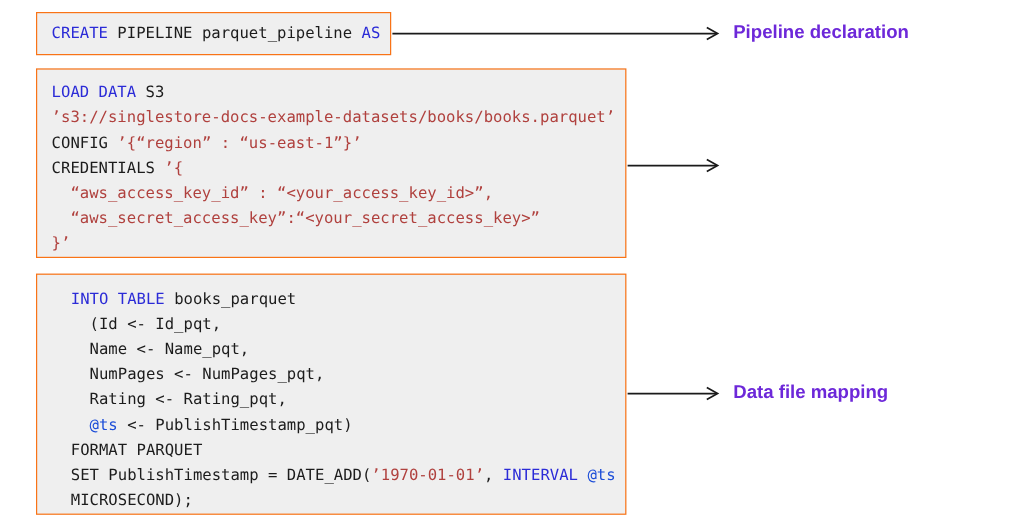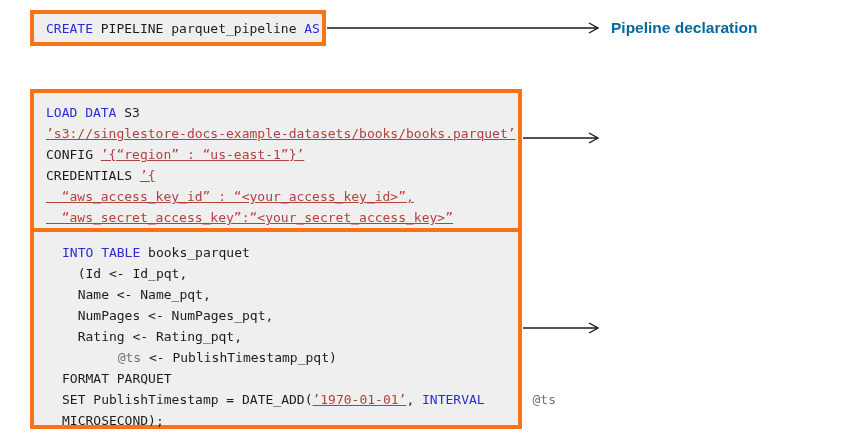--- a/index.html
+++ b/index.html
@@ -6,44 +6,44 @@
   .canvas{
     position:relative;
     width:850px;height:440px;
     background:#ffffff;
     font-family:"Liberation Sans", sans-serif;
     overflow:hidden;
   }
   .code-box{
     position:absolute;
     background:#efefef;
-    border:4px solid #f97316;
+    border:1px solid #f97316;
     box-sizing:border-box;
     font-family:"DejaVu Sans Mono","Liberation Mono",monospace;
     font-size:13px;
     color:#1c1c1c;
     white-space:pre;
   }
   .code-line{line-height:21px;height:21px;}
   .box1{left:30px;top:10px;width:296px;height:36px;display:flex;flex-direction:column;justify-content:center;padding:0 12px;}
-  .box2{left:30px;top:57px;width:492px;height:158px;padding:9px 12px;margin-top:32px;}
+  .box2{left:30px;top:57px;width:492px;height:158px;padding:9px 12px;}
   .box3{left:30px;top:228px;width:492px;height:201px;padding:10px 28px;}
   .tok-kw{color:#2b2bd7;}
-  .tok-str{color:#b0413e;text-decoration:underline;}
-  .tok-var{color:#737373;margin-left:40px;}
+  .tok-str{color:#b0413e;}
+  .tok-var{color:#1d4ed8;}
   .tok-pl{color:#1c1c1c;}
   .arrows{position:absolute;left:0;top:0;width:850px;height:440px;pointer-events:none;}
   .anno-label{
     position:absolute;
     left:611px;
     height:20px;
     line-height:20px;
     font-size:15.5px;
     font-weight:700;
-    color:#0369a1;
+    color:#6d28d9;
     white-space:nowrap;
   }
   .label1{top:18px;}
   .label2{top:128px;}
   .label3{top:318px;}
 </style>
 </head>
 <body>
 
 <div class="canvas">
@@ -65,14 +65,15 @@
     </g>
     <g stroke="#1a1a1a" stroke-width="1.4" fill="none">
       <line x1="523" y1="328" x2="597" y2="328"></line>
       <polyline points="589,323 598,328 589,333"></polyline>
     </g>
   </svg>
 
   <div class="anno-label label1">Pipeline declaration</div>
 
 
+  <div class="anno-label label3">Data file mapping</div>
 
 </div>
 
 </body></html>

